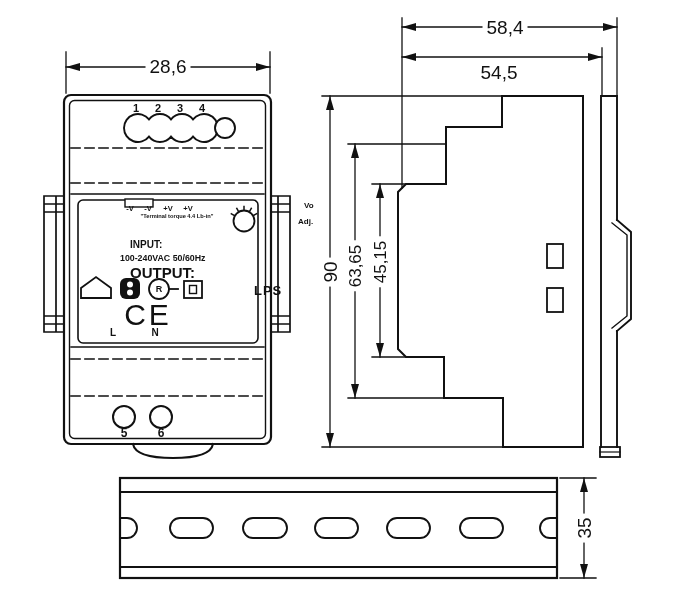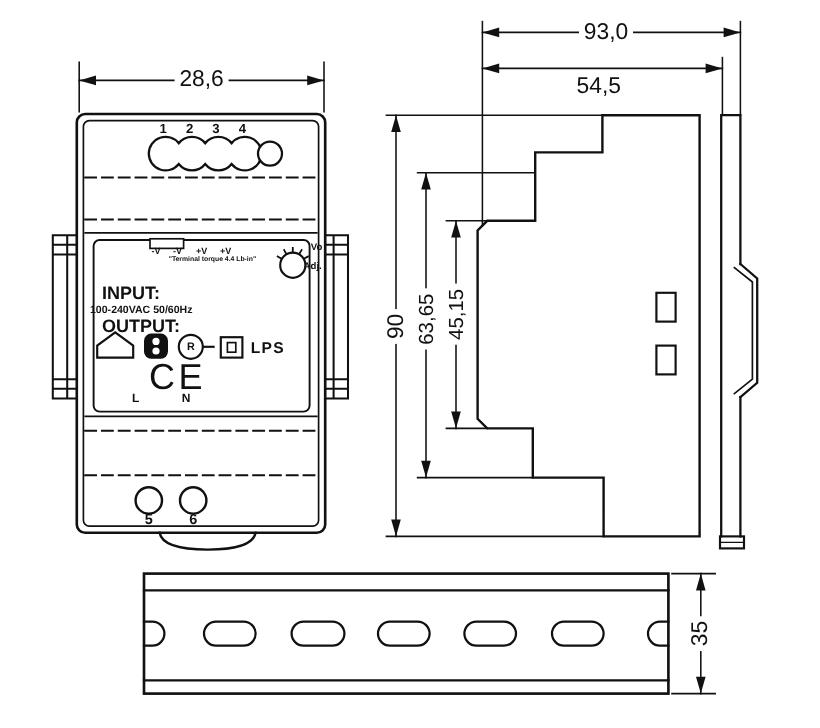--- a/index.html
+++ b/index.html
@@ -4,21 +4,21 @@
 <style>
   html,body{margin:0;padding:0;background:#fff;}
   .canvas{
     position:relative;width:683px;height:607px;background:#ffffff;overflow:hidden;
     font-family:"Liberation Sans",sans-serif;color:#111;
   }
   .canvas svg{position:absolute;left:0;top:0;}
   .t{position:absolute;transform:translate(-50%,-50%);white-space:nowrap;color:#111;
      font-family:"Liberation Sans",sans-serif;line-height:1;}
   .rot{transform:translate(-50%,-50%) rotate(-90deg);}
-  .tl{transform:translate(0,-50%);} 
+  .tl{transform:translate(0,-50%);padding-left:45px;} 
   .dim{background:#fff;padding:0 4px;font-size:19px;}
   .b{font-weight:700;}
 </style>
 </head>
 <body>
 
 <div class="canvas">
 
 <svg width="683" height="607" viewBox="0 0 683 607">
   <g stroke="#111" fill="none" stroke-linecap="square">
@@ -151,42 +151,42 @@
     <g>
       <path d="M560,478 H596 M560,578 H596" stroke-width="1.3"></path>
       <path d="M584,478 V578" stroke-width="1.3"></path>
       <polygon points="584,478 580,492 588,492" fill="#111" stroke="none"></polygon>
       <polygon points="584,578 580,564 588,564" fill="#111" stroke="none"></polygon>
     </g>
   </g>
 </svg>
 
 <span class="t dim" style="left:168px;top:66px">28,6</span>
-<span class="t dim" style="left:505px;top:27px">93,0</span>
+<span class="t dim" style="left:505px;top:27px">58,4</span>
 <span class="t dim" style="left:499px;top:72px">54,5</span>
 <span class="t dim rot" style="left:330px;top:272px">90</span>
 <span class="t dim rot" style="left:355px;top:266px;font-size:17px">63,65</span>
 <span class="t dim rot" style="left:380px;top:262px;font-size:17px">45,15</span>
 <span class="t dim rot" style="left:584px;top:528px">35</span>
 
 <span class="t b" style="left:136px;top:108px;font-size:11px">1</span>
 <span class="t b" style="left:158px;top:108px;font-size:11px">2</span>
 <span class="t b" style="left:180px;top:108px;font-size:11px">3</span>
 <span class="t b" style="left:202px;top:108px;font-size:11px">4</span>
 <span class="t b" style="left:124px;top:433px;font-size:12px">5</span>
 <span class="t b" style="left:161px;top:433px;font-size:12px">6</span>
 
 <span class="t b" style="left:130px;top:209px;font-size:7.5px">-V</span>
 <span class="t b" style="left:148px;top:209px;font-size:7.5px">-V</span>
 <span class="t b" style="left:168px;top:209px;font-size:7.5px">+V</span>
 <span class="t b" style="left:188px;top:209px;font-size:7.5px">+V</span>
 <span class="t b" style="left:177px;top:217px;font-size:5.7px">"Terminal torque 4.4 Lb-in"</span>
 <span class="t b tl" style="left:259px;top:206px;font-size:8px">Vo</span>
 <span class="t b tl" style="left:253px;top:222px;font-size:8px">Adj.</span>
-<span class="t b tl" style="left:85px;top:245px;font-size:15px">INPUT:</span>
+<span class="t b tl" style="left:85px;top:245px;font-size:10px">INPUT:</span>
 <span class="t b tl" style="left:75px;top:258px;font-size:8.8px">100-240VAC 50/60Hz</span>
 <span class="t b tl" style="left:85px;top:272px;font-size:15px">OUTPUT:</span>
 <span class="t b tl" style="left:209px;top:290px;font-size:13px;letter-spacing:1px">LPS</span>
 <span class="t b" style="left:159px;top:289px;font-size:9px">R</span>
 <span class="t" style="left:148px;top:315px;font-size:30px;letter-spacing:3px">CE</span>
 <span class="t b" style="left:113px;top:333px;font-size:10px">L</span>
 <span class="t b" style="left:155px;top:333px;font-size:10px">N</span>
 
 </div>
 

